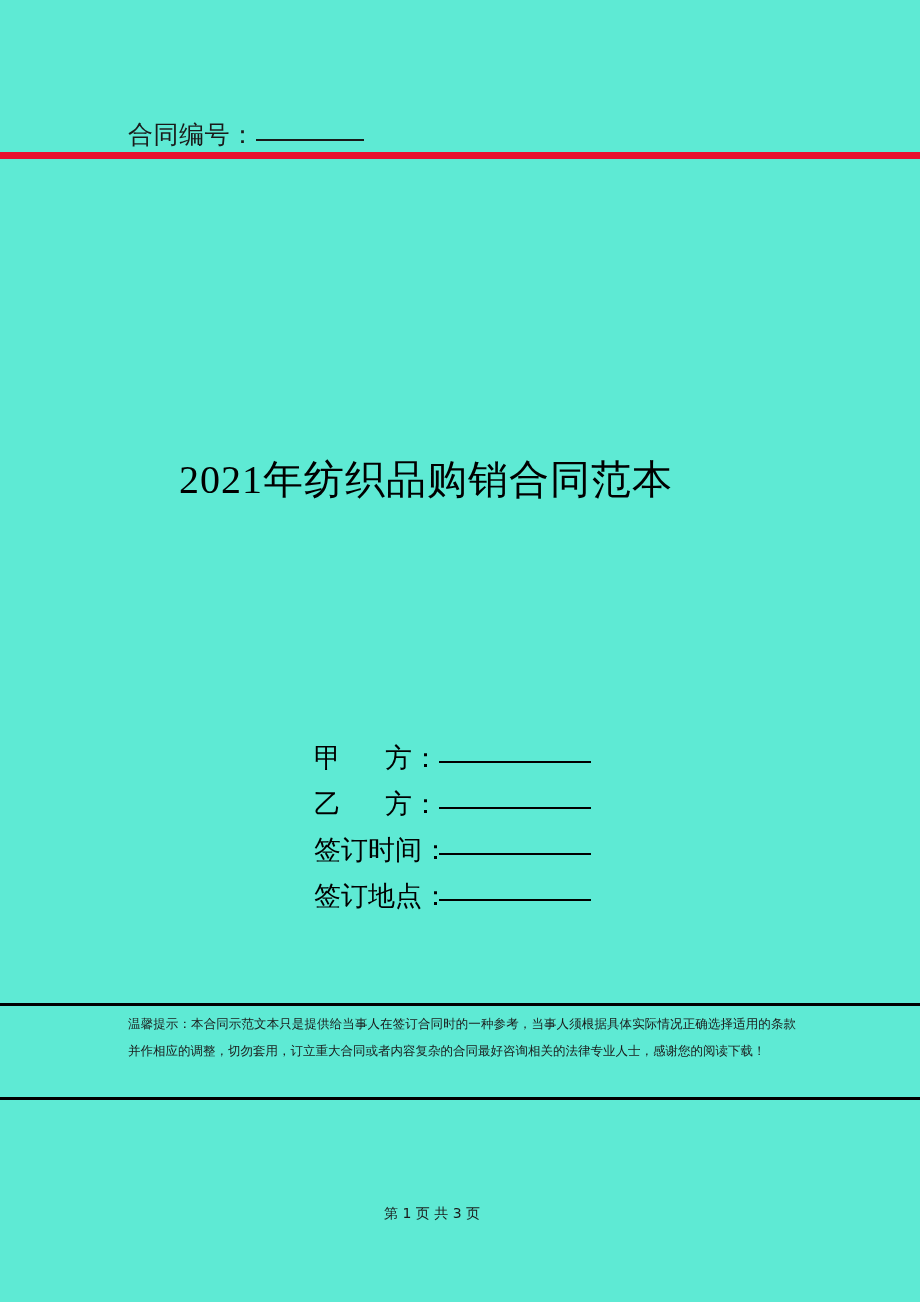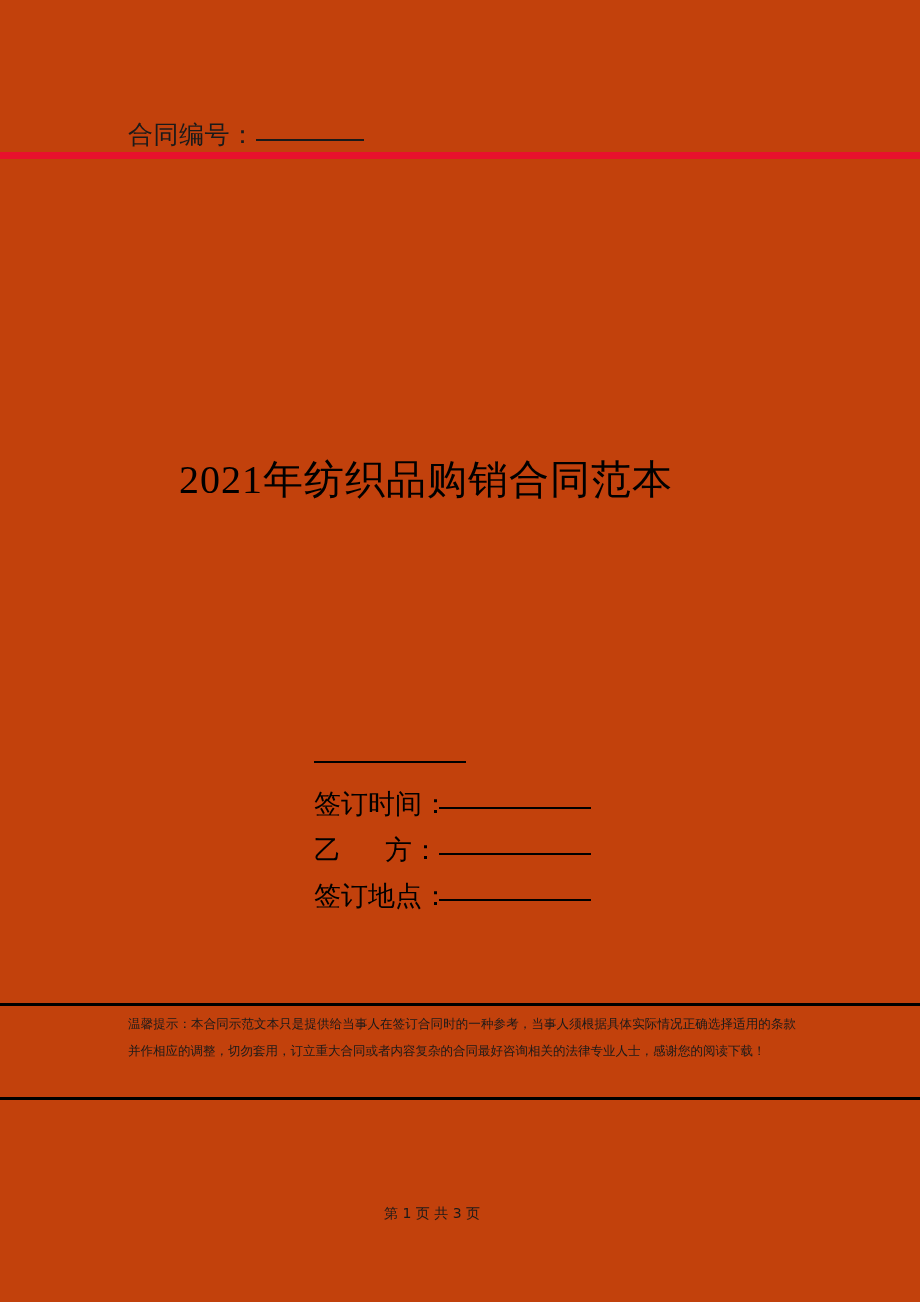--- a/index.html
+++ b/index.html
@@ -13,21 +13,21 @@
     position: relative;
     font-family: "Liberation Serif", serif;
     color: #000000;
     overflow: hidden;
   }
   .page {
     position: absolute;
     inset: 0;
     width: 920px;
     height: 1302px;
-    background: #c2410c;
+    background: #5eead4;
   }
 
   
   .contract-no {
     position: absolute;
     left: 128px;
     top: 118px;
     font-family: "DejaVu Sans", sans-serif;
     font-size: 25px;
     letter-spacing: 0.5px;
@@ -144,29 +144,29 @@
     <span>合同编号：</span><span class="blank"></span>
   </div>
 
   <div class="red-rule"></div>
 
   <div class="doc-title">2021年纺织品购销合同范本</div>
 
   <div class="fields">
 
     <div class="field-row">
-      <span class="field-blank"></span>
+      <span class="field-label"><span>甲</span><span class="gap"></span><span>方：</span></span><span class="field-blank"></span>
+    </div>
+
+    <div class="field-row">
+      <span class="field-label"><span>乙</span><span class="gap"></span><span>方：</span></span><span class="field-blank"></span>
     </div>
 
     <div class="field-row">
       <span class="field-label"><span>签订</span><span>时间：</span></span><span class="field-blank"></span>
-    </div>
-
-    <div class="field-row">
-      <span class="field-label"><span>乙</span><span class="gap"></span><span>方：</span></span><span class="field-blank"></span>
     </div>
 
     <div class="field-row">
       <span class="field-label"><span>签订</span><span>地点：</span></span><span class="field-blank"></span>
     </div>
 
   </div>
 
   <div class="rule-top"></div>
   <div class="notice">温馨提示：本合同示范文本只是提供给当事人在签订合同时的一种参考，当事人须根据具体实际情况正确选择适用的条款并作相应的调整，切勿套用，订立重大合同或者内容复杂的合同最好咨询相关的法律专业人士，感谢您的阅读下载！</div>

